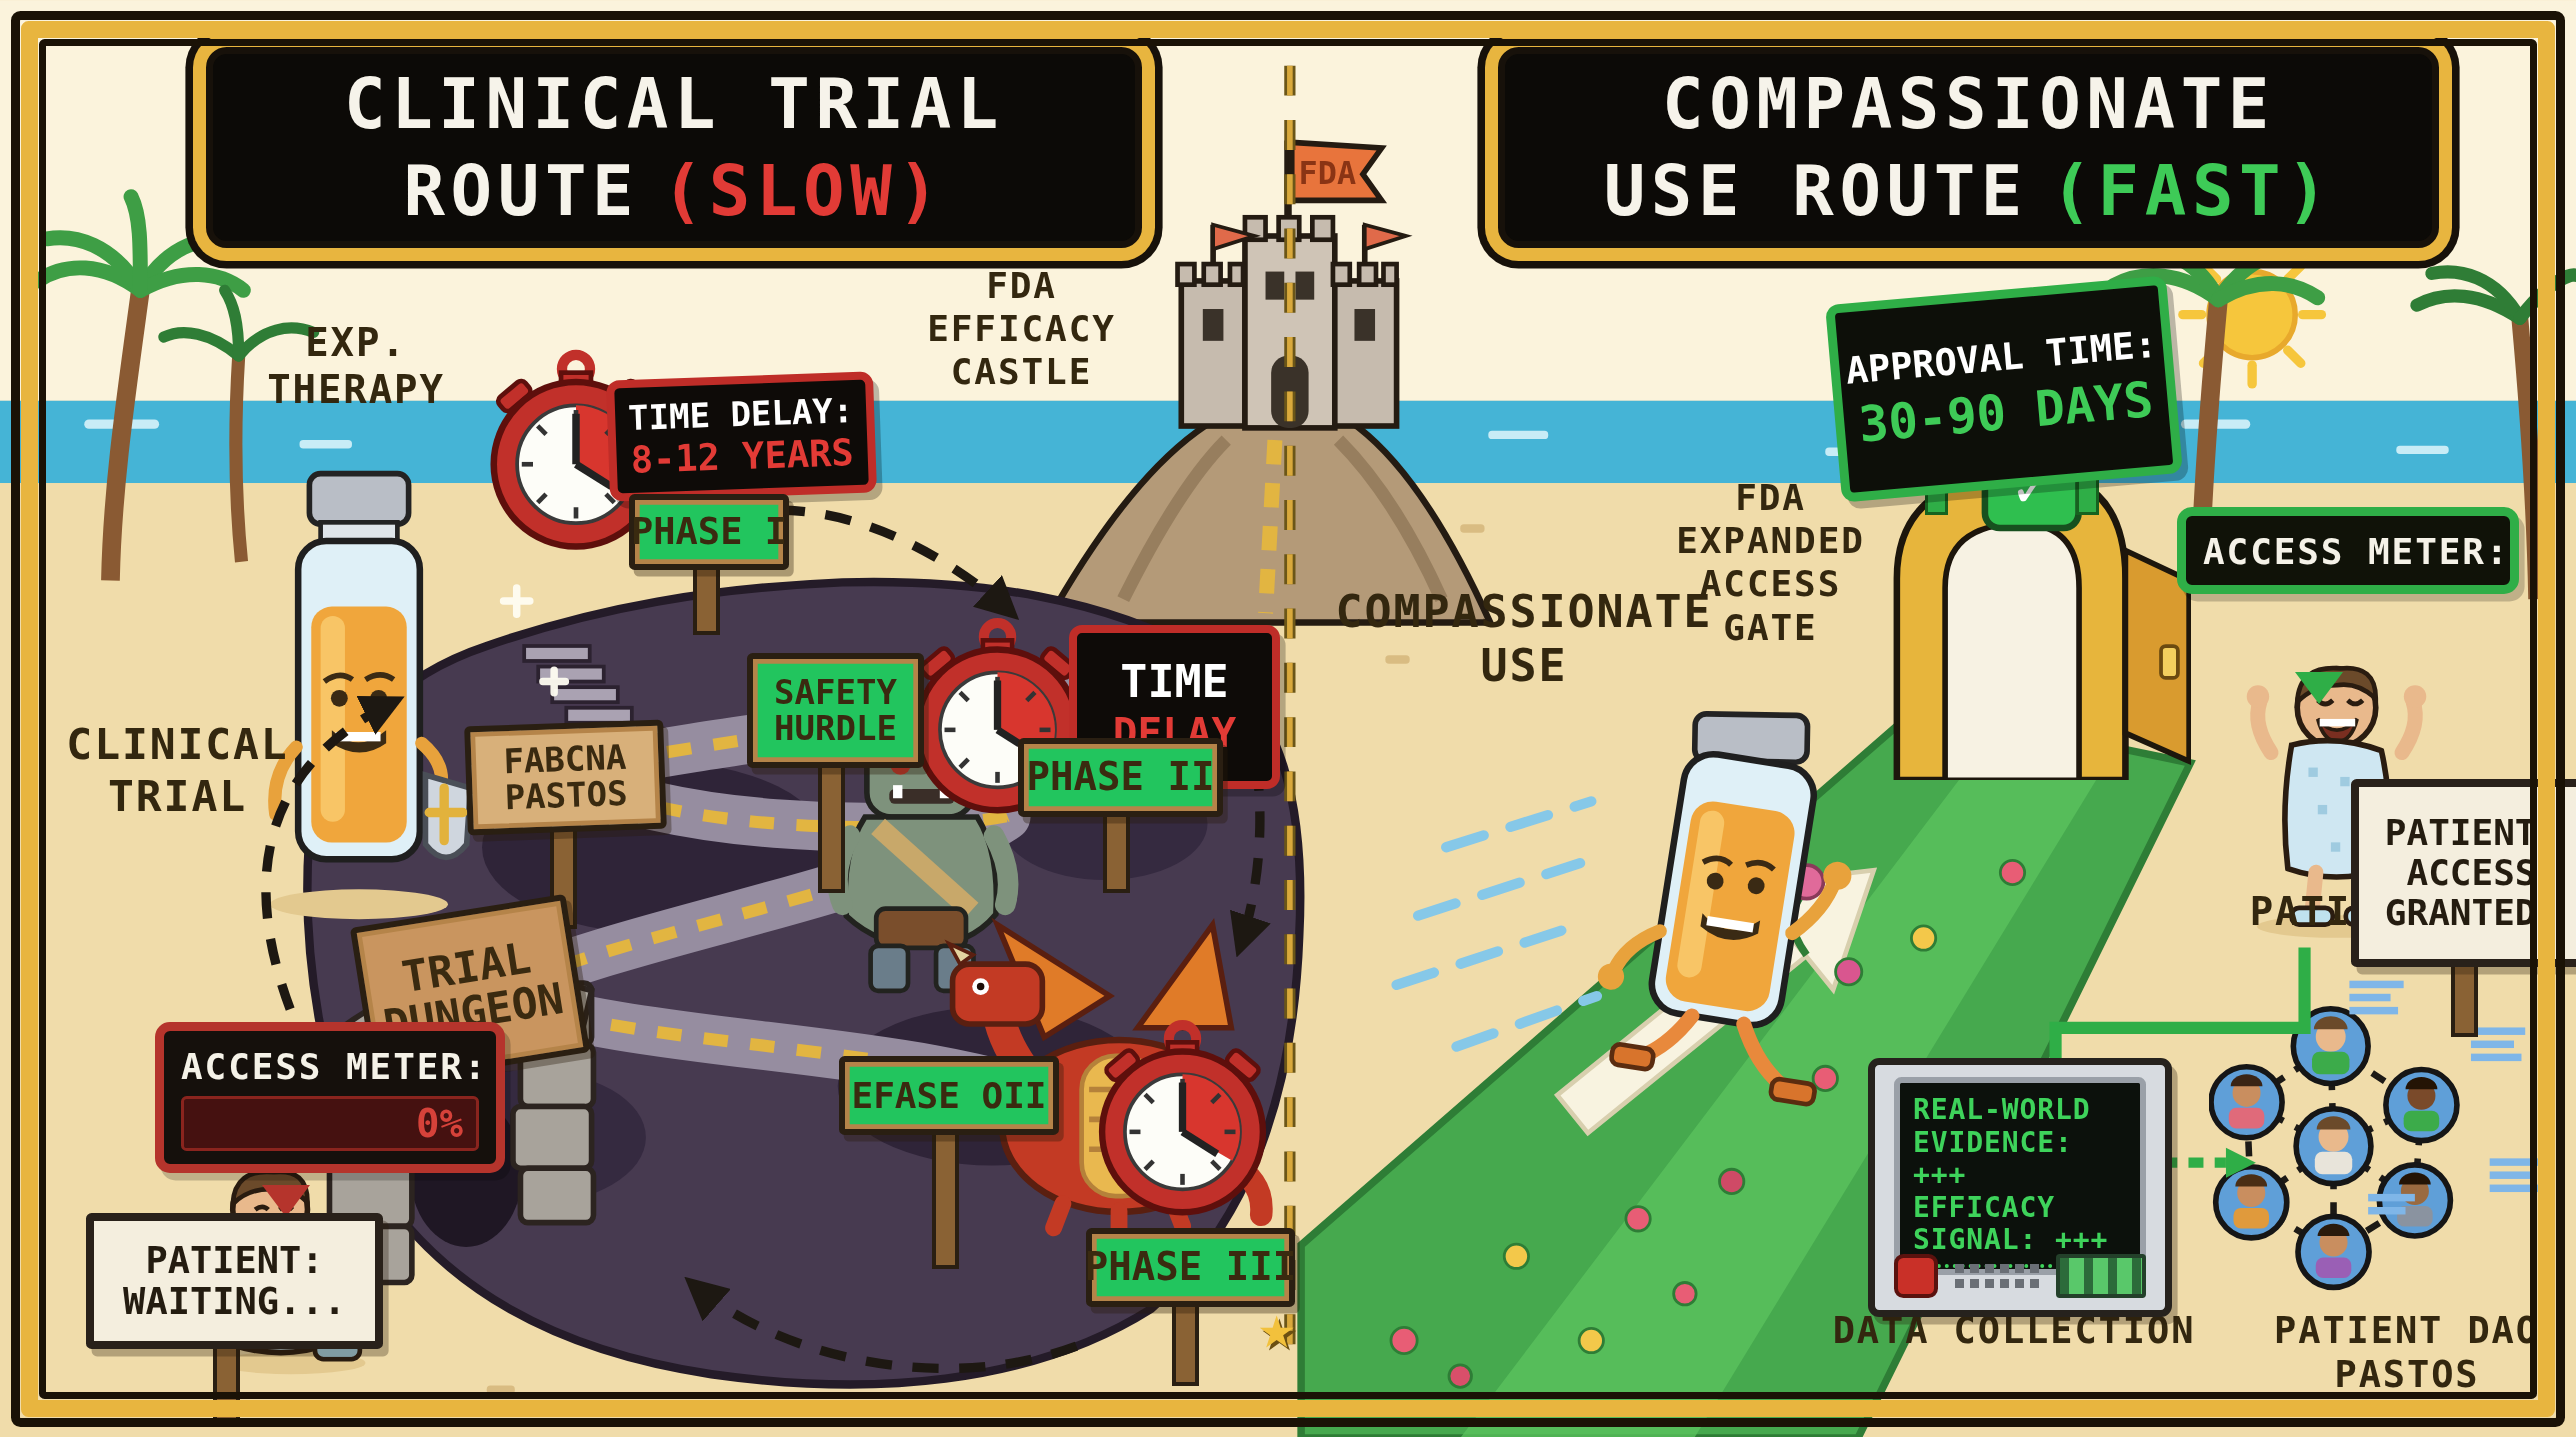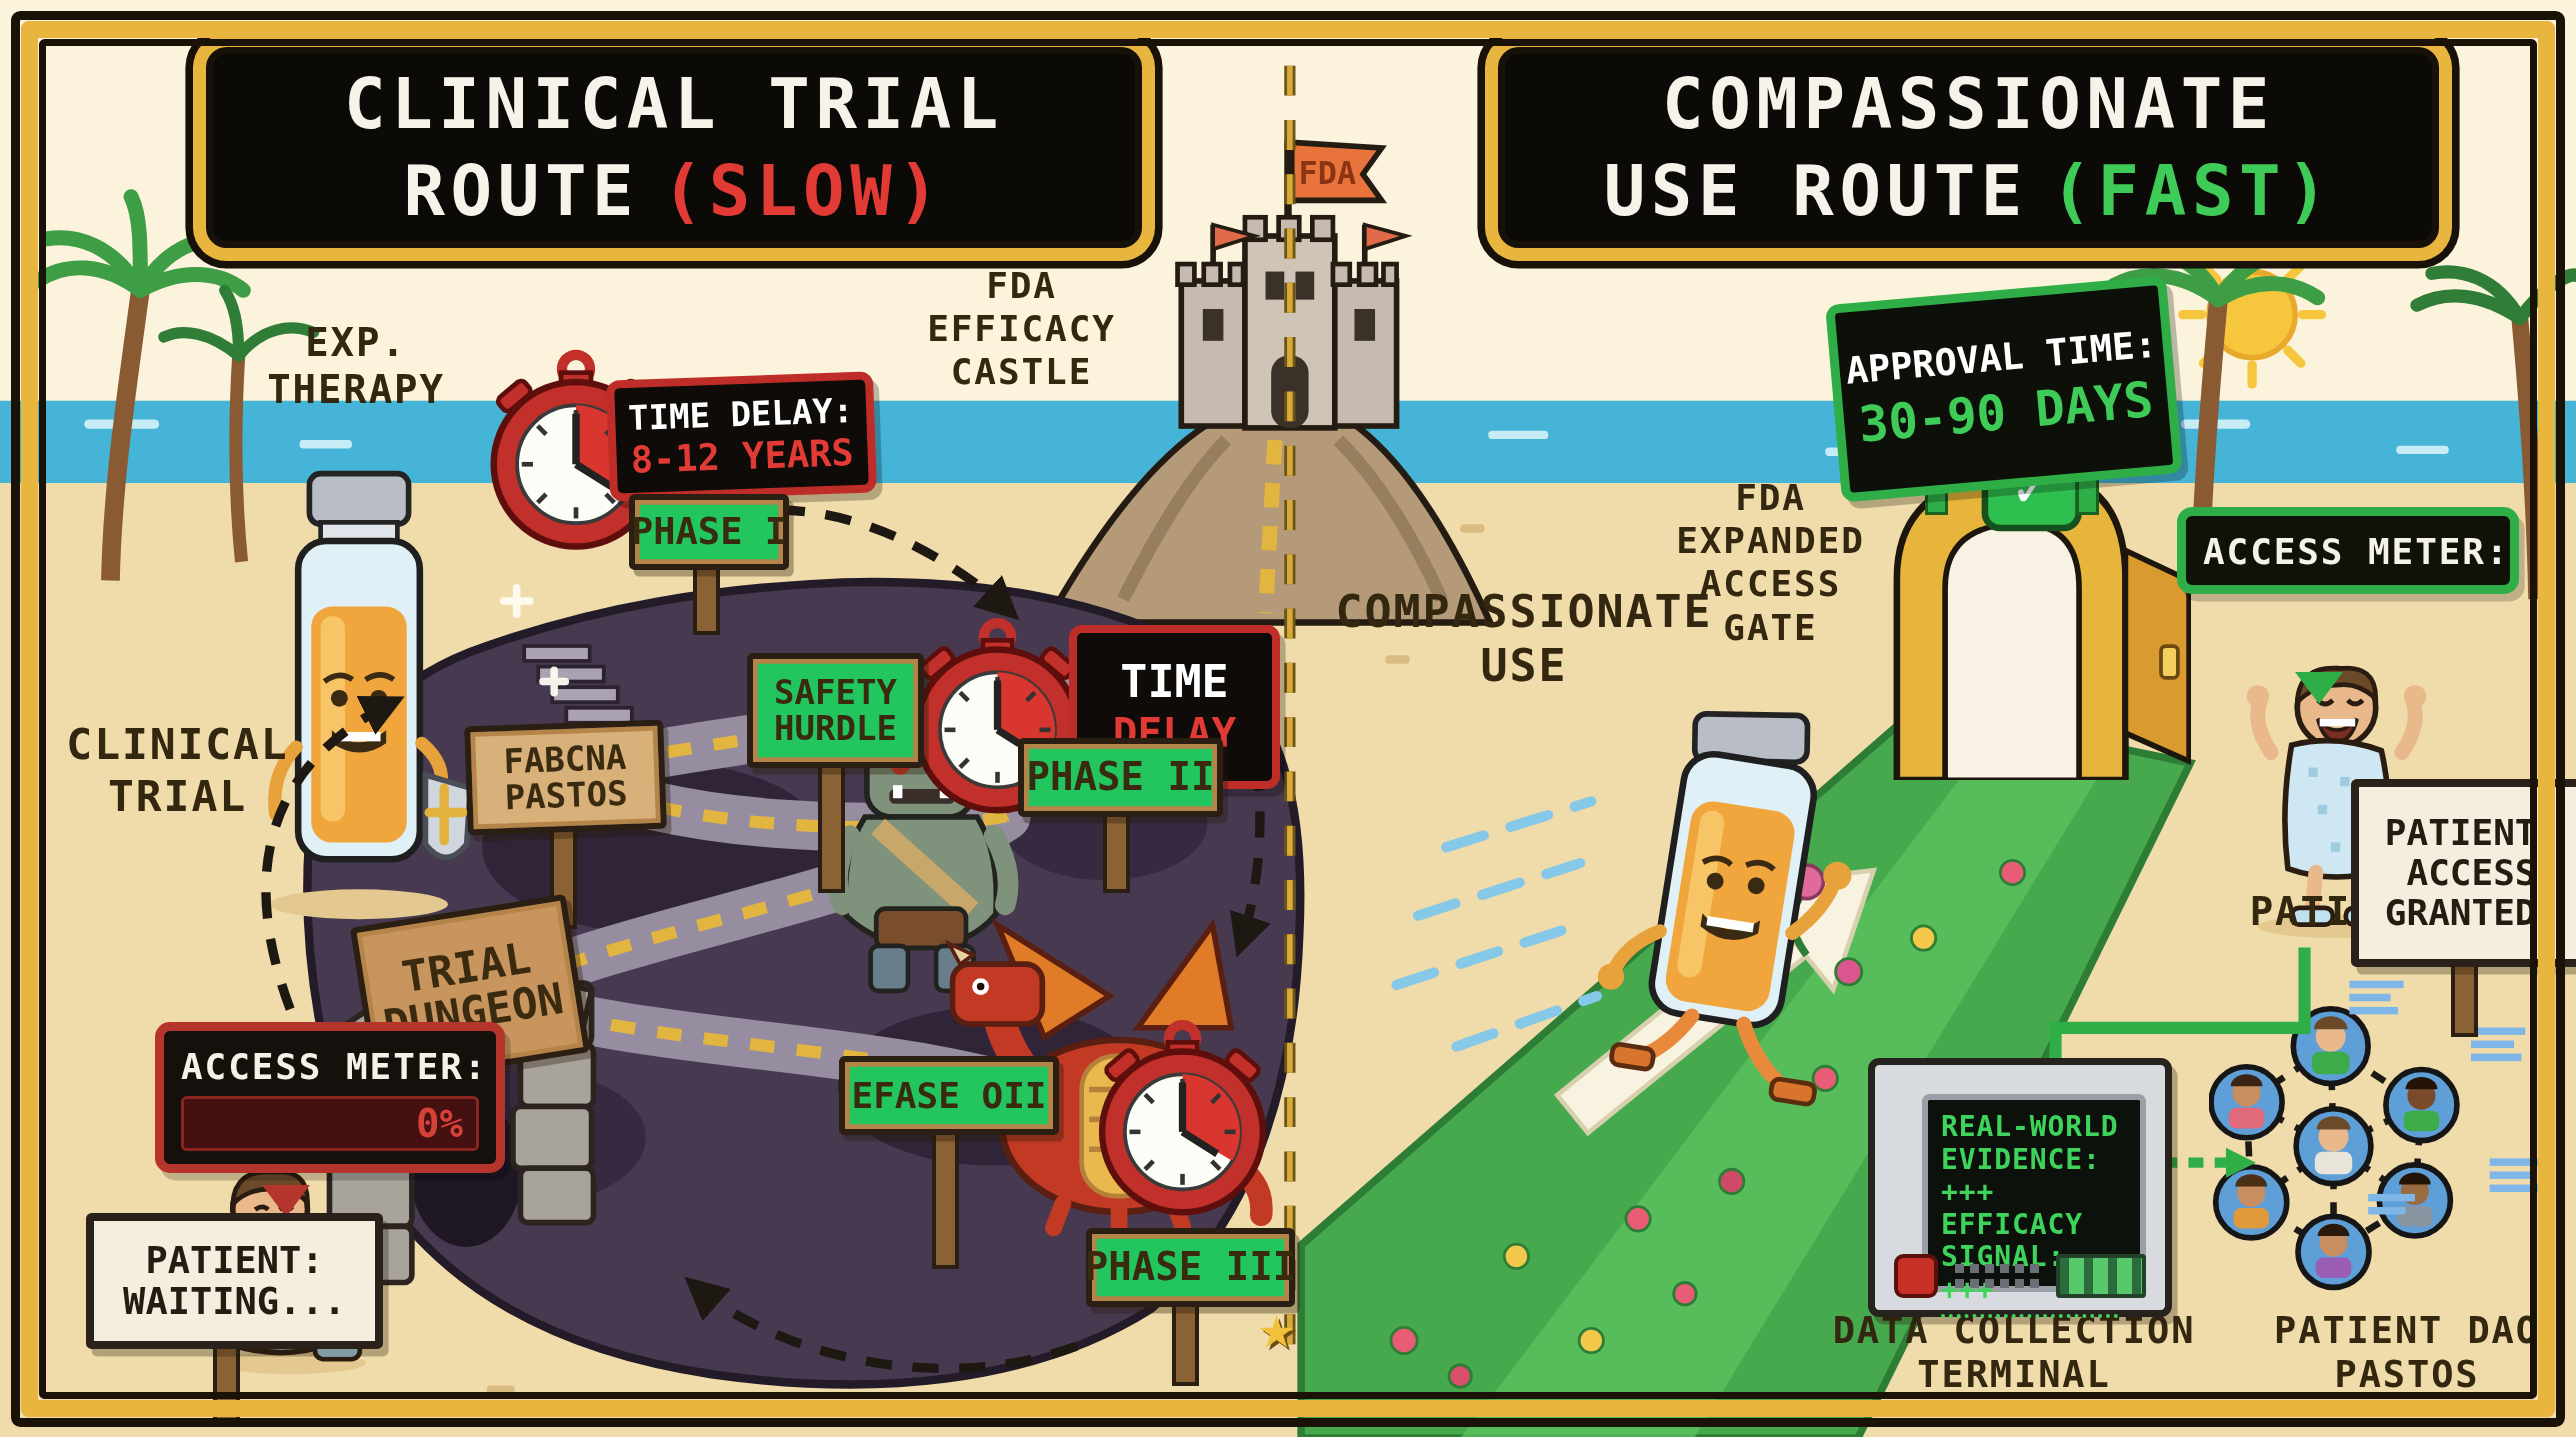--- a/index.html
+++ b/index.html
@@ -43,22 +43,22 @@
   .meter-green{background:#101208;border:9.4px solid #2fae47;box-shadow:5.6px 7.5px 0 rgba(0,0,0,.2);}
   .meter .hdr{color:#f5f2e8;font-size:36px;letter-spacing:1.9px;white-space:nowrap;}
   .bar{border-radius:5.6px;display:flex;align-items:center;height:49px;}
   .bar-empty{background:#451110;border:3.7px solid #8a241e;justify-content:flex-end;padding-right:13px;color:#d6423a;font-size:39px;}
   .bar-full{background:#49cf55;border:3.7px solid #1d7f2e;justify-content:center;color:#0f5220;font-size:41px;}
   .ptr{position:absolute;width:0;height:0;border-left:24px solid transparent;border-right:24px solid transparent;z-index:23;}
   .ptr-red{border-top:32px solid #b5342c;}
   .ptr-green{border-top:32px solid #2fae47;}
   
   .terminal{background:#d7dbe0;border:7.5px solid #26221d;border-radius:11.2px;z-index:24;box-shadow:5.6px 7.5px 0 rgba(40,25,10,.3);}
-  .t-screen{position:absolute;left:19px;top:29px;right:19px;height:167px;background:#0c110c;border:6.6px solid #9aa0a8;border-radius:7.5px;
-    padding:11.2px 13px 7.5px 13px;color:#3ed35b;font-size:28px;line-height:1.16;letter-spacing:0.9px;margin-left:28px;}
+  .t-screen{position:absolute;left:19px;top:12px;right:19px;height:167px;background:#0c110c;border:6.6px solid #9aa0a8;border-radius:7.5px;
+    padding:11.2px 13px 7.5px 13px;color:#3ed35b;font-size:28px;line-height:1.16;letter-spacing:0.9px;}
   .t-dots{border-top:4.7px dotted #3ed35b;margin-top:7.5px;width:95%;}
   .t-bottom{position:absolute;left:19px;bottom:9.4px;right:19px;height:49px;display:flex;align-items:center;gap:17px;}
   .t-btn{width:36px;height:36px;border-radius:9.4px;background:#c93028;border:4.7px solid #5a120e;}
   .t-pad{display:grid;grid-template-columns:repeat(6,9.4px);grid-gap:5.6px;}
   .t-pad span{width:9.4px;height:9.4px;background:#6a6f76;}
   .t-lcd{flex:1;height:36px;background:#59c86a;border:4.7px solid #23402a;border-radius:3.7px;
     background-image:repeating-linear-gradient(90deg,#2c6b3a 0 9.4px,#59c86a 9.4px 24px);}
   .star{font-size:62px;color:#f2c13c;text-shadow:2.8px 2.8px 0 #6b4f12;z-index:25;}
   .leg{position:absolute;background:#2fae47;border:3.7px solid #17621f;z-index:23;}
 </style>
@@ -677,21 +677,20 @@
           <span></span>
           <span></span>
           <span></span>
       </div>
       <div class="t-lcd"></div>
     </div>
   </div>
 
   <div class="abs lbl" style="left:1827px;top:1309px;width:374px;font-size:37px;">
     <div>DATA COLLECTION</div>
-      <div>TERMINAL</div>
   </div>
 
   <div class="abs lbl" style="left:2243px;top:1309px;width:328px;font-size:37px;">
     <div>PATIENT DAO</div>
       <div>PASTOS</div>
   </div>
 
   <div class="abs star" style="left:1258px;top:1290px;">★</div>
 
   <div class="frame-outer"></div>

